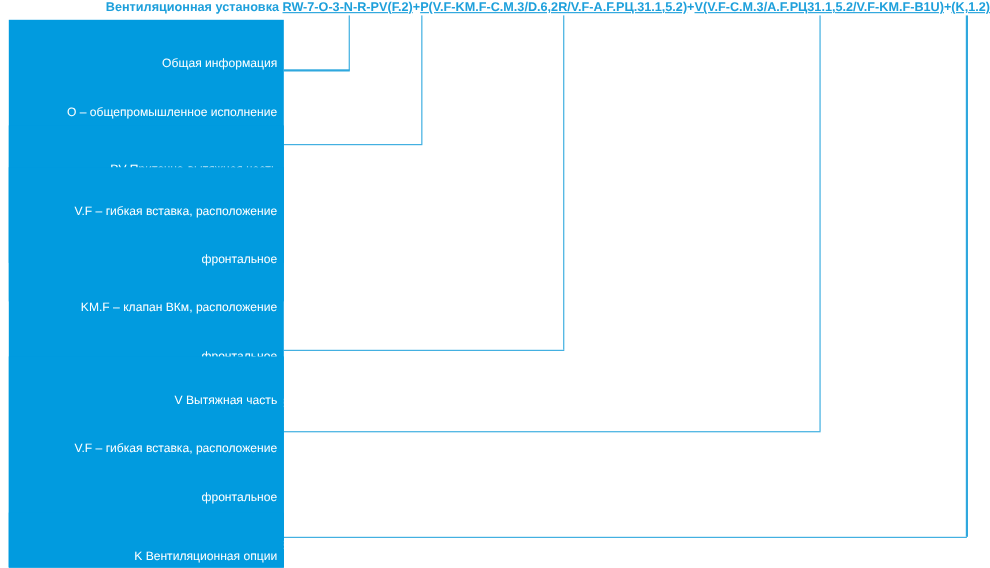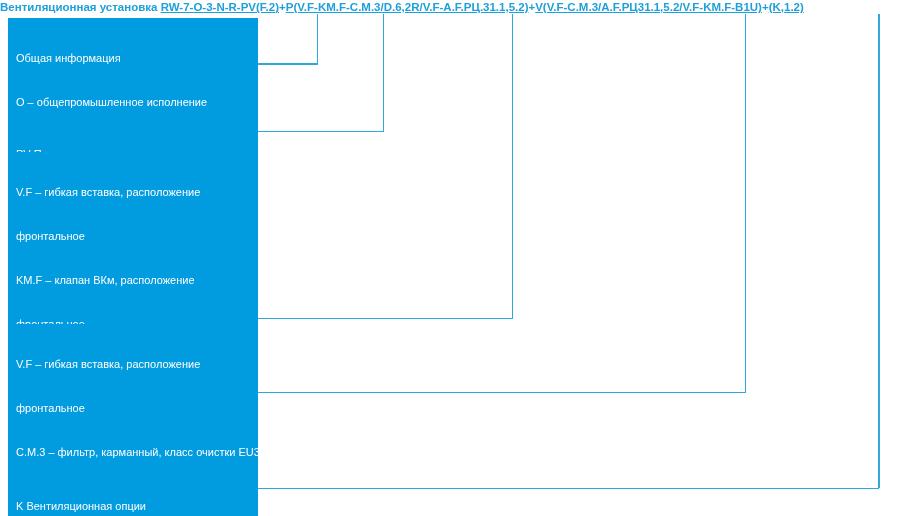--- a/index.html
+++ b/index.html
@@ -6,37 +6,37 @@
   body{
     width:900px;height:516px;background:#ffffff;
     font-family:"Liberation Sans","DejaVu Sans",sans-serif;
     position:relative;overflow:hidden;
   }
   #stage{position:absolute;left:0;top:0;width:900px;height:516px;}
 
   
   .title{
     position:absolute;left:0;top:1px;width:900px;height:15px;
-    text-align:left;white-space:nowrap;
+    text-align:right;white-space:nowrap;
     font-size:11.5px;font-weight:bold;color:#1EA0DB;
     letter-spacing:0px;
   }
   .title .seg{text-decoration:underline;text-underline-offset:1px;}
   .title .plus{text-decoration:none;}
 
   
   .box{
     position:absolute;left:8px;width:250px;
     background:#019BDF;color:#ffffff;
     font-size:11px;line-height:14.6px;
     padding:4px 6px 4px 8px;
     box-sizing:border-box;
     white-space:pre-wrap;
   }
-  .box .ln{display:block;white-space:nowrap;}
+  .box .ln{display:block;white-space:nowrap;text-align:right;}
 
   #box-general{top:18px;}
   #box-pv{top:114px;}
   #box-p{top:152px;}
   #box-v{top:324px;}
   #box-k{top:466px;}
 
   
   .ln-h,.ln-v{position:absolute;background:#2FA8DE;}
   .ln-h{height:1.5px;}
@@ -87,20 +87,21 @@
     <span class="ln">C.M.3 – фильтр, карманный, класс очистки EU3</span>
     <span class="ln">D.6.2R – нагреватель, водяной, двухрядный</span>
     <span class="ln">A.F.РЦ.31.1,5.2 – вентиляторный блок, выброс</span>
     
     
     
     
   </div>
 
   <div class="box" id="box-v">
+    <span class="ln">V Вытяжная часть</span>
     <span class="ln">V.F – гибкая вставка, расположение</span>
     <span class="ln">фронтальное</span>
     <span class="ln">C.M.3 – фильтр, карманный, класс очистки EU3</span>
     
     
     
     
     
     
   </div>

